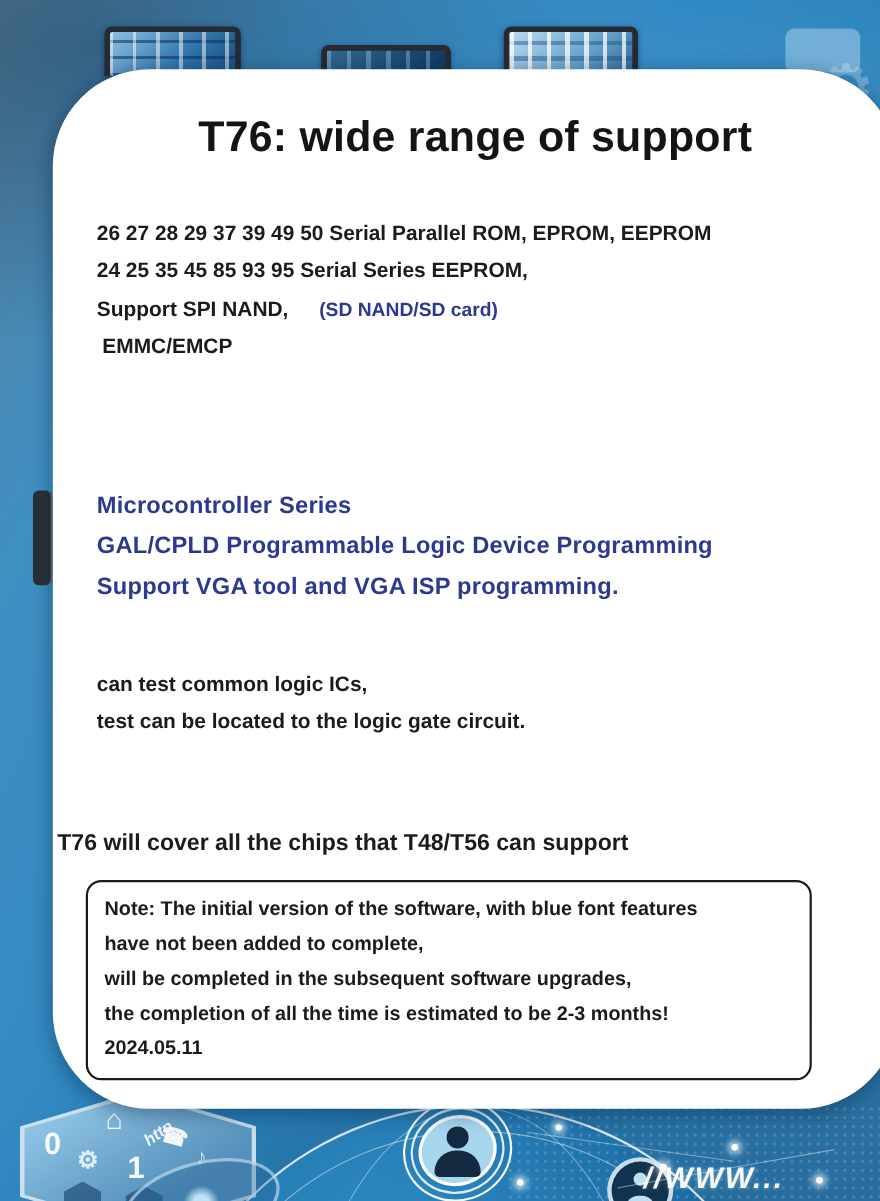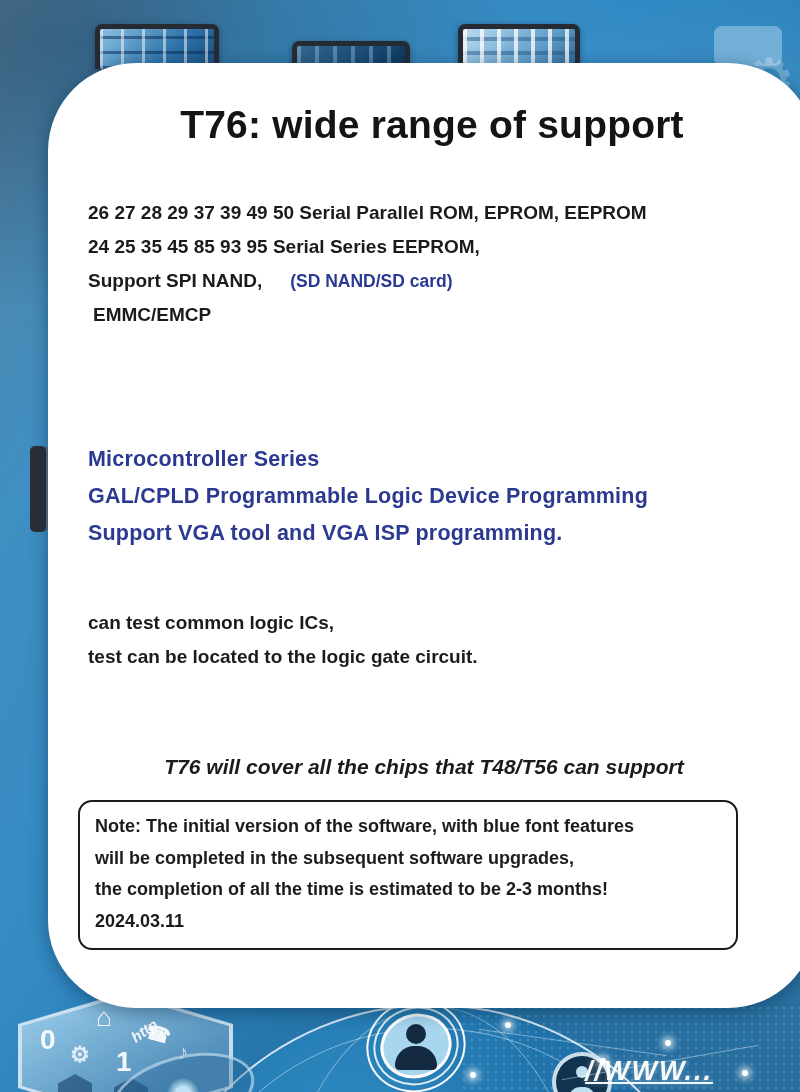--- a/index.html
+++ b/index.html
@@ -71,21 +71,21 @@
   .card{position:absolute;left:48px;top:63px;width:768px;height:945px;background:#ffffff;border-radius:88px;
     box-shadow:0 4px 18px rgba(4,38,66,.45);z-index:5;}
   .title{position:absolute;top:40px;left:0;width:100%;margin:0;text-align:center;font-size:39px;letter-spacing:.2px;color:#141416;}
   .block{position:absolute;left:40px;right:12px;color:#1b1b1d;}
   .block p{margin:0;}
   .b1{top:133px;font-size:19px;line-height:34px;}
   .b1 .blue-note{color:#2b3990;font-size:17.5px;margin-left:28px;}
   .b1 .emmc{padding-left:5px;}
   .b2{top:378px;font-size:21.5px;line-height:37px;color:#2b3990;letter-spacing:.2px;}
   .b3{top:543px;font-size:19px;line-height:34px;}
-  .coverage{position:absolute;top:692px;left:4px;right:20px;margin:0;text-align:center;font-size:21px;color:#1b1b1d;font-style:italic;}
+  .coverage{position:absolute;top:692px;left:4px;right:20px;margin:0;font-size:21px;color:#1b1b1d;}
   .notebox{position:absolute;top:737px;left:30px;width:660px;box-sizing:border-box;border:2px solid #1a1a1a;border-radius:14px;
     padding:9px 15px 11px 15px;font-size:18px;line-height:31.5px;color:#1b1b1d;}
   .notebox p{margin:0;}
 </style>
 </head>
 <body>
 
 <div class="device abs" style="left:95px;top:24px;width:114px;height:40px;">
     <div class="scr"></div>
   </div>
@@ -154,21 +154,21 @@
     <div class="head"></div>
     <div class="torso"></div>
   </div>
 </div>
 
 <div class="badge2 abs" style="left:552px;top:1052px;width:52px;height:52px;">
   <div class="head"></div>
   <div class="torso"></div>
 </div>
 
-<span class="www abs" style="left:585px;top:1056px;text-decoration:underline;">//WWW...</span>
+<span class="www abs" style="left:585px;top:1056px;">//WWW...</span>
 
 <div class="node abs" style="left:505px;top:1022px;"></div>
 <div class="node abs" style="left:600px;top:1058px;"></div>
 <div class="node abs" style="left:665px;top:1040px;"></div>
 <div class="node abs" style="left:742px;top:1070px;"></div>
 <div class="node abs" style="left:470px;top:1072px;"></div>
 <div class="netline abs" style="left:478px;top:1042px;width:190px;transform:rotate(8deg);"></div>
 <div class="netline abs" style="left:560px;top:1062px;width:200px;transform:rotate(-10deg);"></div>
 
 <div class="card">
@@ -189,17 +189,18 @@
 
   <div class="block b3">
     <p>can test common logic ICs,</p>
     <p>test can be located to the logic gate circuit.</p>
   </div>
 
   <p class="coverage">T76 will cover all the chips that T48/T56 can support</p>
 
   <div class="notebox">
     <p>Note: The initial version of the software, with blue font features</p>
+    <p>have not been added to complete,</p>
     <p>will be completed in the subsequent software upgrades,</p>
     <p>the completion of all the time is estimated to be 2-3 months!</p>
-    <p>2024.03.11</p>
+    <p>2024.05.11</p>
   </div>
 </div>
 
 </body></html>

